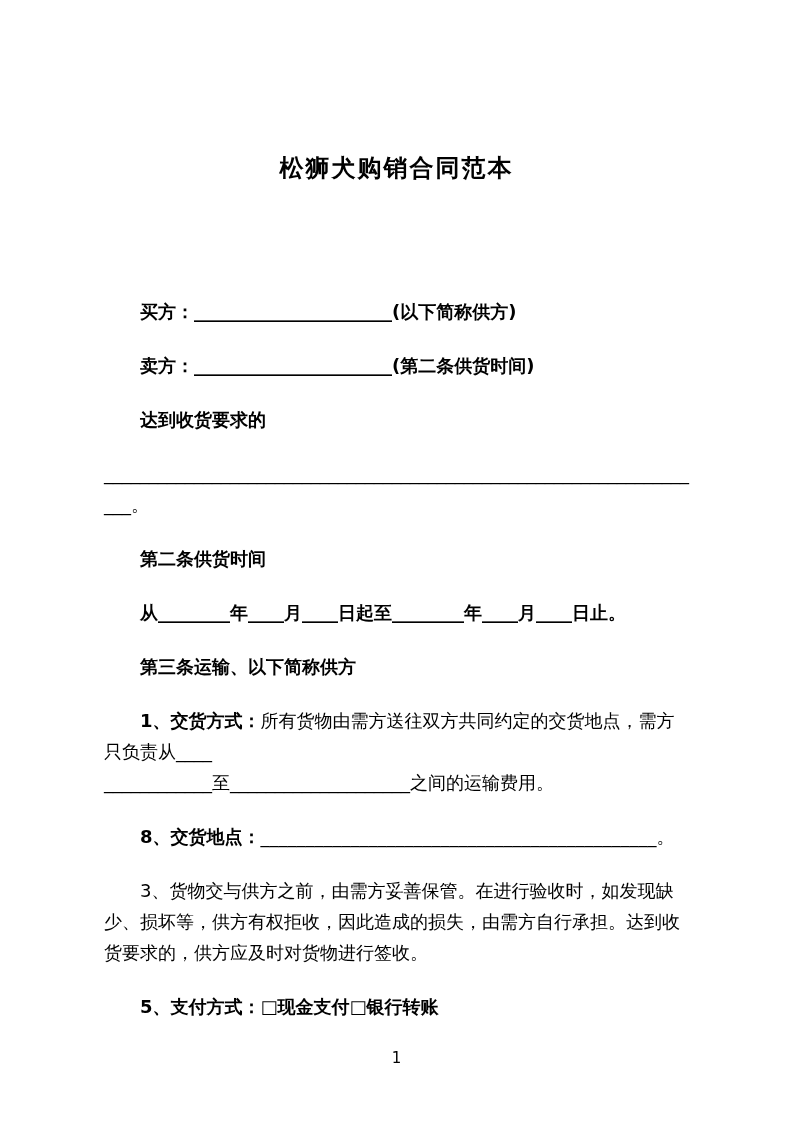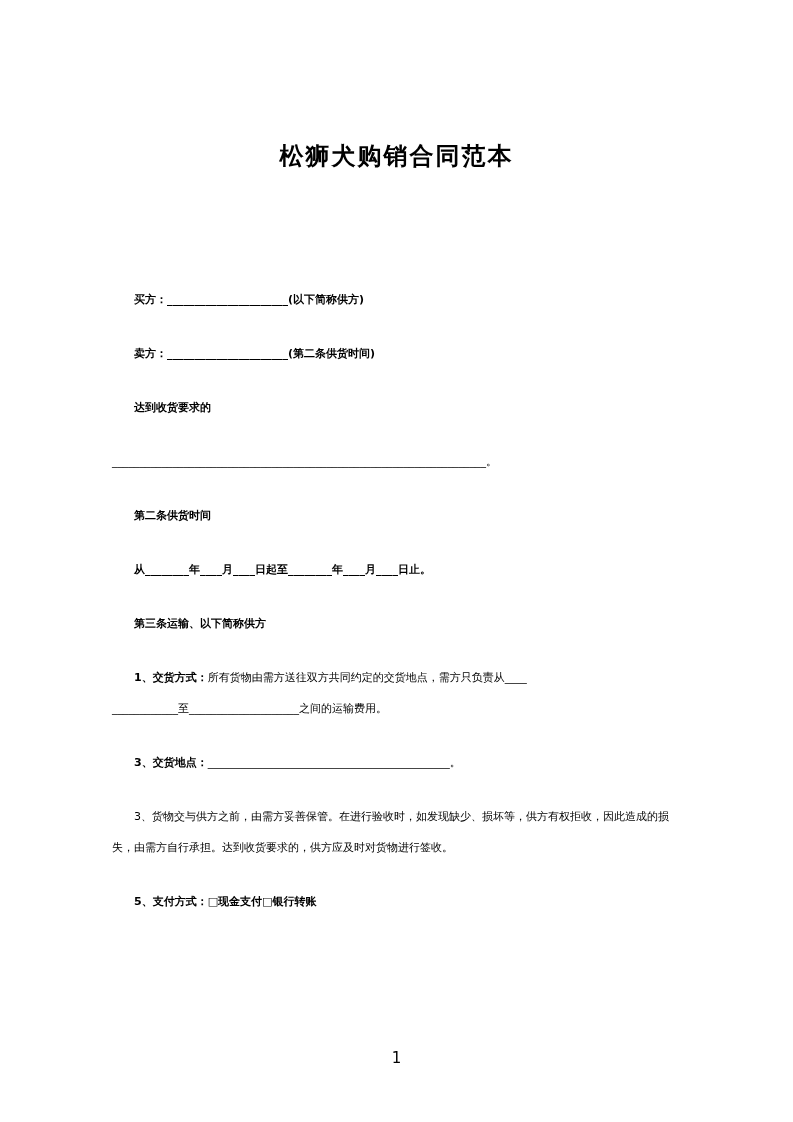--- a/index.html
+++ b/index.html
@@ -9,34 +9,34 @@
     height: 1122px;
     background: #ffffff;
     color: #000000;
     font-family: "DejaVu Sans", "Liberation Sans", sans-serif;
     position: relative;
     overflow: hidden;
   }
   .page {
     position: absolute;
     inset: 0;
-    padding: 0 104px;
+    padding: 12px 104px;
   }
   .title {
     font-size: 24px;
     font-weight: bold;
     text-align: center;
     line-height: 32px;
     letter-spacing: 2px;
     margin: 140px 0 112px 0;
   }
   .para {
-    font-size: 11px;
+    font-size: 18px;
     line-height: 31px;
-    margin: 0 0 23px 8px;
+    margin: 0 0 23px 0;
     text-indent: 2em;
     word-break: break-all;
   }
   .para.no-indent { text-indent: 0; }
   .bold { font-weight: bold; }
   .cont {
     display: block;
     text-indent: 0;
   }
   .page-number {
@@ -65,21 +65,21 @@
   <p class="para no-indent">____________________________________________________________________。</p>
 
   <p class="para bold">第二条供货时间</p>
 
   <p class="para bold">从________年____月____日起至________年____月____日止。</p>
 
   <p class="para bold">第三条运输、以下简称供方</p>
 
   <p class="para"><span class="bold">1、交货方式：</span><span>所有货物由需方送往双方共同约定的交货地点，需方只负责从____</span><span class="cont">____________至____________________之间的运输费用。</span></p>
 
-  <p class="para"><span class="bold">3、交货地点：</span><span>____________________________________________。</span></p>
+  <p class="para"><span class="bold">8、交货地点：</span><span>____________________________________________。</span></p>
 
   <p class="para">3、货物交与供方之前，由需方妥善保管。在进行验收时，如发现缺少、损坏等，供方有权拒收，因此造成的损失，由需方自行承担。达到收货要求的，供方应及时对货物进行签收。</p>
 
 
   <p class="para bold">5、支付方式：□现金支付□银行转账</p>
 
   <div class="page-number">1</div>
 
 </div>
 

